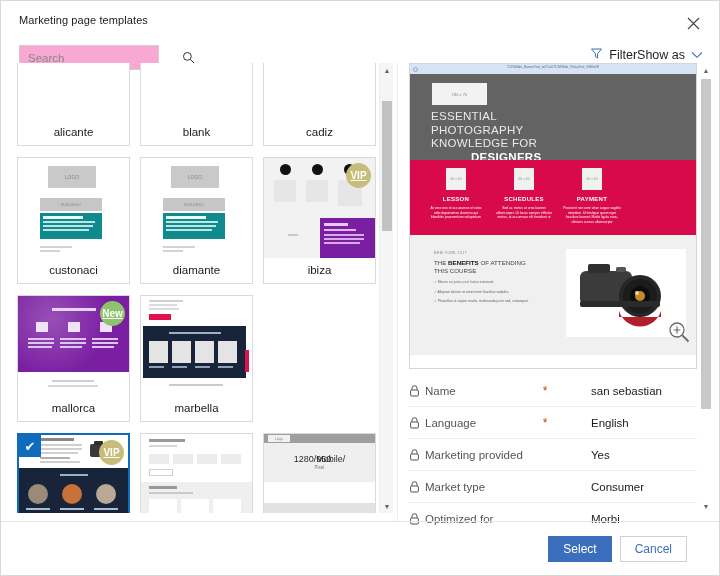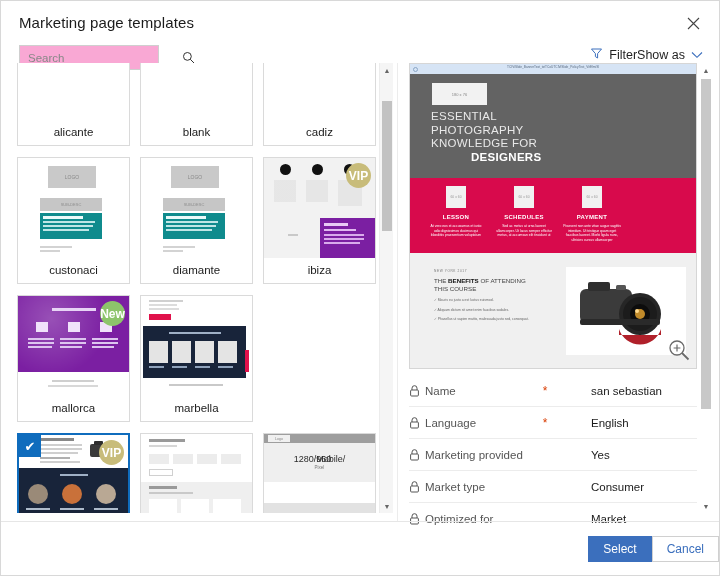--- a/index.html
+++ b/index.html
@@ -7,21 +7,21 @@
   body{
     font-family:"Liberation Sans", sans-serif;
     background:#fff; color:#333; font-size:12px;
     overflow:hidden; position:relative;
   }
   .dialog{ width:720px; height:576px; background:#fff; position:relative;
            border:1px solid #d8d8d8; overflow:hidden; }
 
   
   .hdr{ height:44px; position:relative; }
-  .hdr-title{ position:absolute; left:18px; top:13px; font-size:15px; color:#1b1b1b; letter-spacing:.1px;text-align:center;}
+  .hdr-title{ position:absolute; left:18px; top:13px; font-size:11px; color:#1b1b1b; letter-spacing:.1px;text-align:center;}
   .close-btn{ position:absolute; right:10px; top:8px; width:32px; height:28px;
               display:flex; align-items:center; justify-content:center; color:#555; font-size:15px;}
   .close-btn svg{ display:block; }
 
   
   .toolbar{ height:28px; position:relative; }
   .search-box{ position:absolute; left:18px; top:0; width:140px; height:25px;
                border:1px solid #cfcfcf; background:#f9a8d4; display:flex; align-items:center; }
   .search-box input{ border:0; outline:0; flex:1; font-size:11.5px; color:#666;
                      padding-left:8px; font-family:"Liberation Sans", sans-serif; background:transparent;}
@@ -40,42 +40,42 @@
   .card{ width:113px; height:127px; border:1px solid #dadada; background:#fff;
          position:relative; overflow:hidden;padding-left:24px; }
   .card .thumb{ position:absolute; left:0; top:0; right:0; height:102px; overflow:hidden; background:#fff; }
   .card .cap{ position:absolute; left:0; right:0; bottom:0; height:25px; line-height:25px;
               text-align:center; font-size:11.5px; color:#1b1b1b; background:#fff; }
   .card.sel{ border:2px solid #0f6cbd; }
   .card.sel .thumb{ left:-1px; top:-1px; }
   .check{ position:absolute; left:0; top:0; width:22px; height:22px; background:#0f6cbd;
           color:#fff; font-size:13px; display:flex; align-items:center; justify-content:center; z-index:6;}
   .badge{ position:absolute; right:4px; top:5px; width:25px; height:25px; border-radius:50%;
-          display:flex; align-items:center; justify-content:center; font-size:12px;
-          color:#fff; z-index:5; font-weight:bold; }
+          display:flex; align-items:center; justify-content:center; font-size:10px;
+          color:#fff; z-index:5; font-weight:bold;text-decoration:underline; }
   .zoomico{ position:absolute; right:6px; bottom:28px; width:18px; height:18px; z-index:5; color:#666; }
 
   
   .gscroll{ position:absolute; left:378px; top:0; width:14px; bottom:8px; background:#f5f5f5;
             border-left:1px solid #ececec;}
   .gscroll .up,.gscroll .dn{ position:absolute; left:0; width:14px; height:14px; color:#666;
         display:flex; align-items:center; justify-content:center; font-size:7px;}
   .gscroll .up{ top:0;} .gscroll .dn{ bottom:0;}
   .gscroll .thumbbar{ position:absolute; left:2px; width:10px; background:#c2c2c2; }
 
   
   .prevpane{ position:absolute; left:400px; top:0; right:6px; bottom:8px; }
   .prevwrap{ position:absolute; left:8px; top:0; right:16px; height:306px;
              border:1px solid #d6d6d6; background:#fff; overflow:hidden; }
   .browserbar{ height:10px; background:#d6e4f5; position:relative; }
   .browserbar .dot{ position:absolute; left:3px; top:2.5px; width:5px; height:5px;
                     border:1px solid #8aa6c6; border-radius:50%; }
   .browserbar .url{ position:absolute; left:50%; transform:translateX(-50%); top:1px;
                     font-size:3.2px; color:#5a6c82; white-space:nowrap; }
-  .hero{ background:#636363; height:104px; position:relative; }
+  .hero{ background:#636363; height:86px; position:relative; }
   .logobox{ position:absolute; left:22px; top:9px; width:55px; height:22px; background:#f2f2f2;
             display:flex; align-items:center; justify-content:center; font-size:4px; color:#888;}
   .heroTxt{ position:absolute; left:21px; top:36px; color:#e8e8e8; font-size:11.5px;
             line-height:13.5px; letter-spacing:.3px; }
   .heroTxt b{ color:#fff;margin-left:40px; }
   .pinkband{ background:#d80a4c; height:75px; position:relative; }
   .pcol{ position:absolute; top:8px; width:64px; text-align:center; }
   .pcol .ph{ width:20px; height:22px; background:#f1f1f1; margin:0 auto;
              font-size:3.4px; color:#999; display:flex; align-items:center; justify-content:center;}
   .pcol .ptitle{ color:#fff; font-weight:bold; font-size:6px; margin-top:6px; letter-spacing:.3px;}
@@ -100,21 +100,21 @@
   .pval{ color:#1b1b1b; font-size:11.5px; font-weight:400; padding-left:4px;margin-left:34px;}
 
   .pscroll{ position:absolute; right:0; top:0; width:14px; bottom:0; background:#fff; }
   .pscroll .up,.pscroll .dn{ position:absolute; left:0; width:14px; height:14px; color:#666;
         display:flex; align-items:center; justify-content:center; font-size:7px;}
   .pscroll .up{ top:0;} .pscroll .dn{ bottom:0;}
   .pscroll .thumbbar{ position:absolute; left:2px; width:10px; background:#c8c8c8; }
 
   
   .footer{ position:absolute; left:0; right:0; bottom:0; height:54px; border-top:1px solid #e6e6e6;
-           display:flex; align-items:center; justify-content:flex-end; padding-right:0; }
+           display:flex; align-items:center; justify-content:flex-end; padding-right:32px; gap:8px;}
   .btn{ height:26px; min-width:62px; padding:0 14px; font-size:12px; border:1px solid #d0d0d0;
         background:#fff; color:#3b6fbd; display:flex; align-items:center; justify-content:center;
         font-family:"Liberation Sans", sans-serif; }
   .btn.primary{ background:#3b6fbd; color:#fff; border-color:#3b6fbd; }
   .divider-v{ position:absolute; left:396px; top:0; bottom:0; width:1px; background:#ececec;}
 </style>
 </head>
 <body>
 
 <div class="dialog">
@@ -493,21 +493,21 @@
             <div class="plabel">
       <span class="lock">
         <svg width="11" height="12" viewBox="0 0 11 12">
                   <path d="M3 5 V3.2 A2.5 2.5 0 0 1 8 3.2 V5" stroke="#555" stroke-width="1" fill="none"></path>
                   <rect x="1.6" y="5" width="7.8" height="6" rx="1" stroke="#555" stroke-width="1" fill="none"></rect>
                 </svg>
       </span>
               <span>Optimized for</span>
             </div>
     <div class="req"></div>
-    <div class="pval">Market</div>
+    <div class="pval">Morbi</div>
           </div>
         </div>
 
       <div class="pscroll">
         <div class="up">▲</div>
         <div class="thumbbar" style="top:16px;height:330px;"></div>
         <div class="dn">▼</div>
       </div>
     </div>
   </div>

